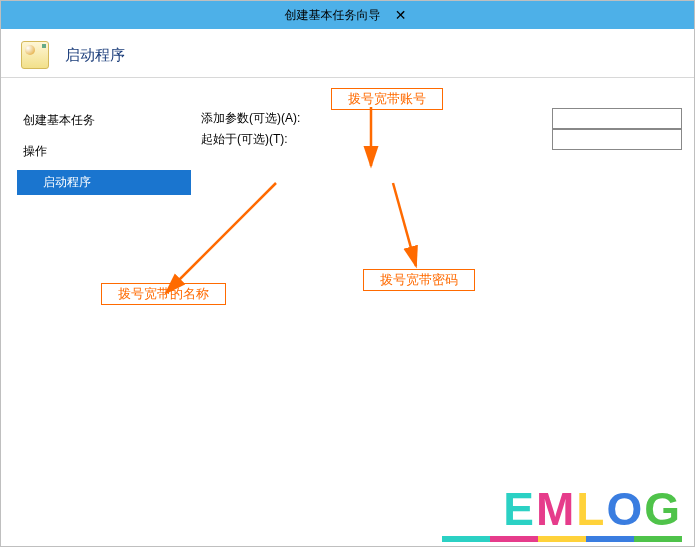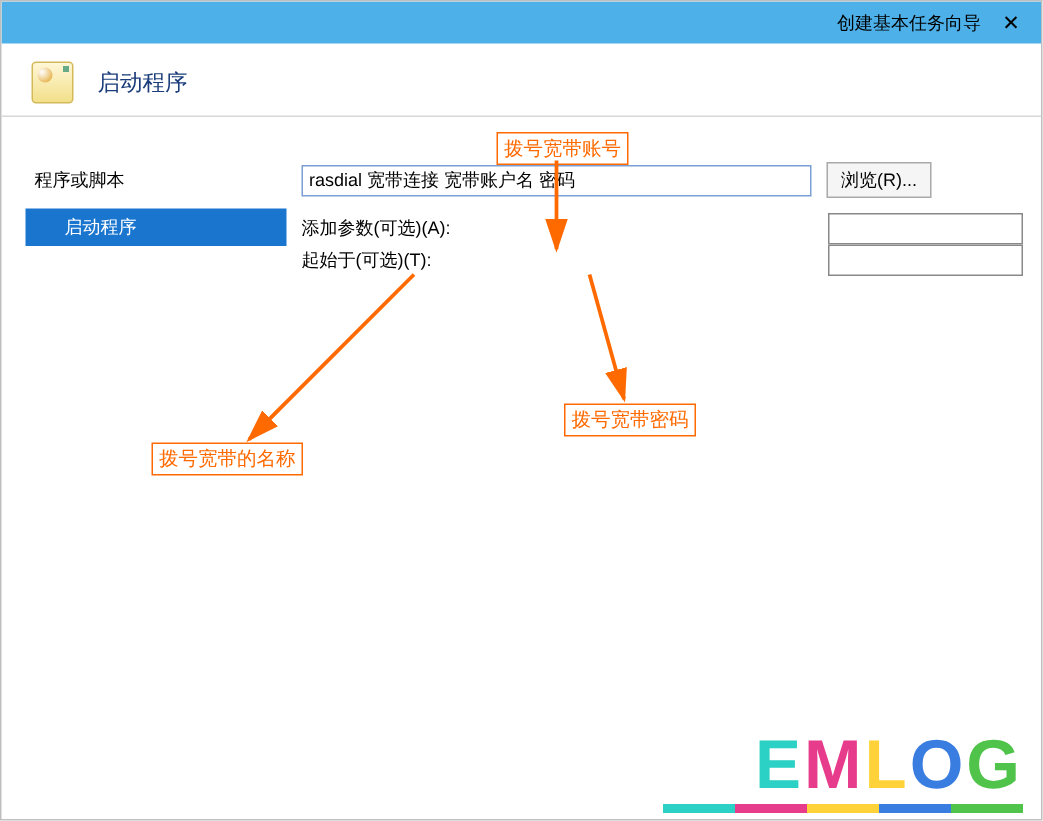--- a/index.html
+++ b/index.html
@@ -11,21 +11,21 @@
     width: 695px;
     height: 547px;
     position: relative;
     border: 1px solid #bfbfbf;
   }
   .titlebar {
     height: 28px;
     background: #4db0e8;
     display: flex;
     align-items: center;
-    justify-content: flex-end;
+    justify-content: center;
     padding-left: 10px;
     color: #000;
   }
   .titlebar .close {
     width: 40px;
     height: 100%;
     display: flex;
     align-items: center;
     justify-content: center;
     font-size: 14px;
@@ -132,21 +132,21 @@
     align-items: center;
     margin-top: 0;
   }
   .row-small .lbl { width: 340px; }
   
   .ann-box {
     position: absolute;
     border: 1.5px solid #ff6a00;
     color: #ff6a00;
     font-size: 13px;
-    padding: 1px 4px;
+    padding: 1px 16px;
     background: transparent;
     white-space: nowrap;
   }
   .arrow {
     position: absolute;
     pointer-events: none;
   }
   
   .logo {
     position: absolute;
@@ -190,44 +190,41 @@
 
 <div class="header-row">
   <div class="header-icon"></div>
   <div class="header-title">启动程序</div>
 </div>
 <hr class="rule">
 
 <div class="content">
 
   <div class="sidebar">
-    <div class="nav-item">程序或脚本</div>
+    <div class="nav-item">创建基本任务</div>
+    <div class="nav-item">操作</div>
     <div class="nav-item nav-indent nav-active">启动程序</div>
   </div>
 
   <div class="main">
-    <div class="form-row">
-      <input class="text-input main-input" type="text" value="rasdial 宽带连接 宽带账户名 密码" style="">
-      <button class="browse-btn">浏览(R)...</button>
-    </div>
 
     <div class="row-small">
       <div class="lbl">添加参数(可选)(A):</div>
       <input class="text-input small-input" type="text" value="" style="">
     </div>
     <div class="row-small">
       <div class="lbl">起始于(可选)(T):</div>
       <input class="text-input small-input" type="text" value="" style="">
     </div>
   </div>
 </div>
 
 <div class="ann-box" style="left:330px; top:87px;">拨号宽带账号</div>
-<div class="ann-box" style="left:375px; top:268px;text-align:center;">拨号宽带密码</div>
-<div class="ann-box" style="left:100px; top:294px;">拨号宽带的名称</div>
+<div class="ann-box" style="left:362px; top:268px;text-align:center;">拨号宽带密码</div>
+<div class="ann-box" style="left:100px; top:282px;">拨号宽带的名称</div>
 
 <svg class="arrow" style="left:0; top:0;" width="695" height="400">
   <defs>
     <marker id="ah" markerWidth="10" markerHeight="10" refX="8" refY="3" orient="auto">
       <path d="M0,0 L9,3 L0,6 Z" fill="#ff6a00"></path>
     </marker>
   </defs>
 
   <line x1="370" y1="106" x2="370" y2="165" stroke="#ff6a00" stroke-width="2.5" marker-end="url(#ah)"></line>
 

